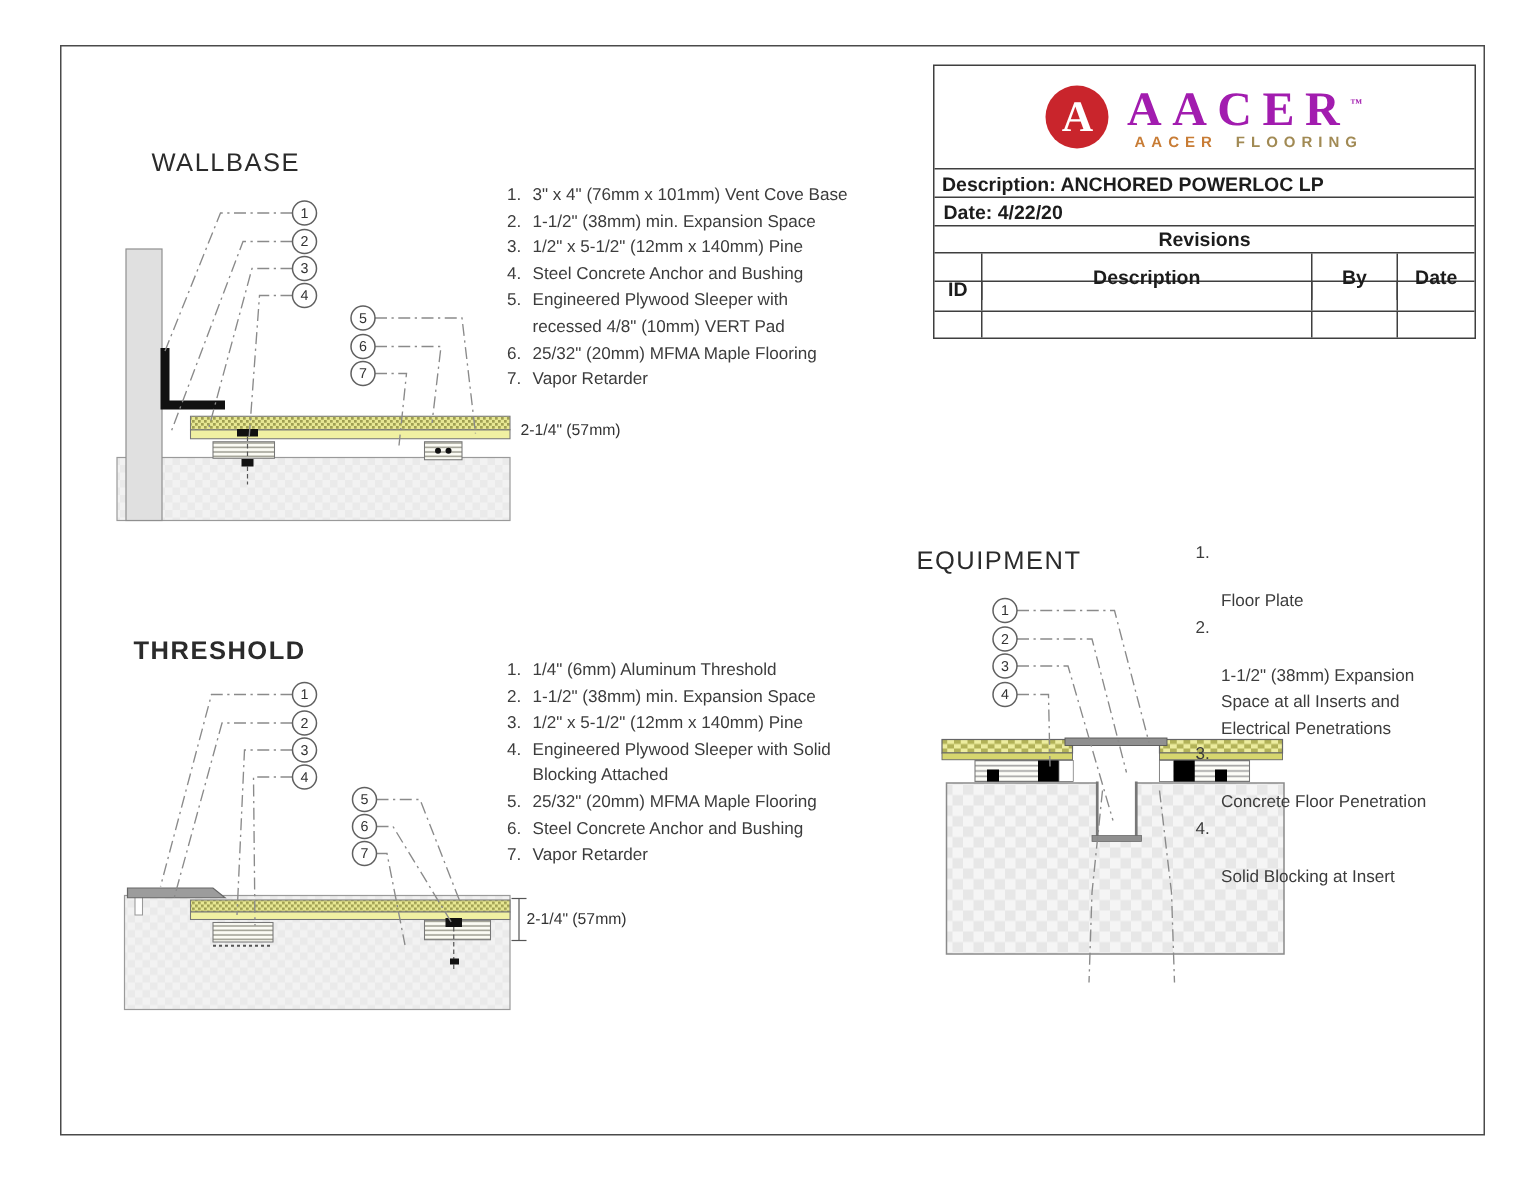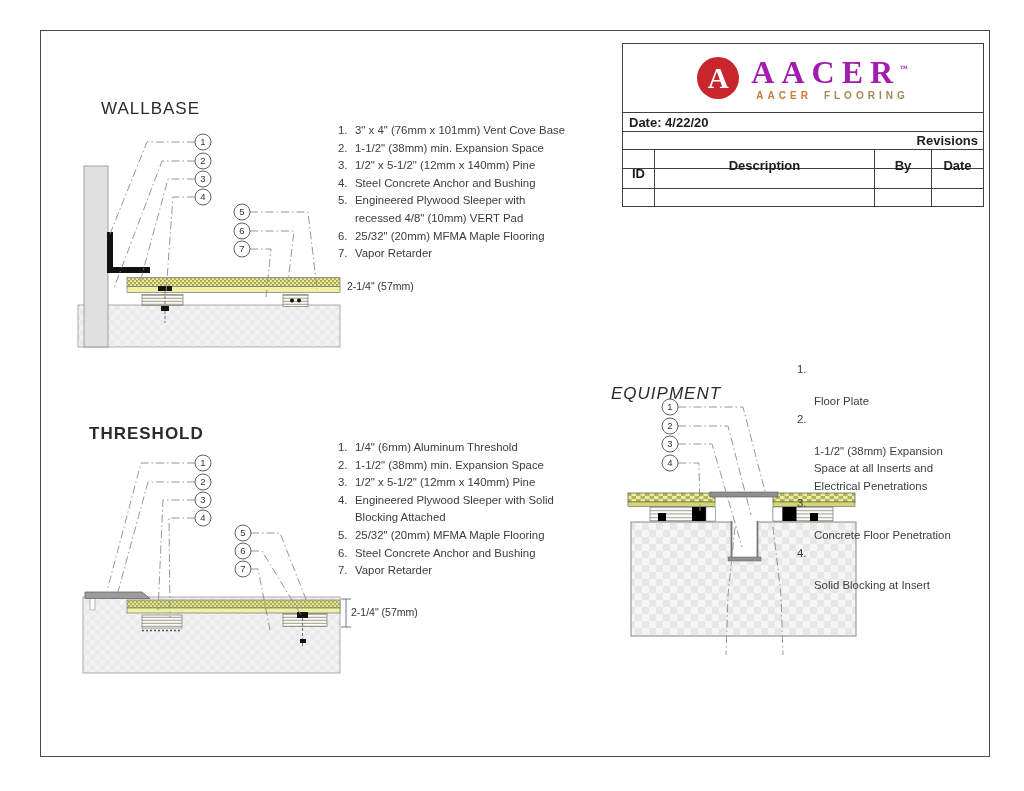--- a/index.html
+++ b/index.html
@@ -28,21 +28,21 @@
   .tb-row { border-top:1.2px solid #3f3f3f; height:19px; display:flex; align-items:center; padding:0 5px; }
   .tb-logo { height:68px; display:flex; align-items:center; justify-content:center; gap:12px; }
   .logo-badge { width:42px; height:42px; border-radius:50%; background:#c9252c; color:#fff; display:flex; align-items:center; justify-content:center; font-family:"Liberation Serif",serif; font-size:29px; font-weight:bold; }
   .brand { font-family:"Liberation Serif",serif; font-size:32px; letter-spacing:7px; color:#a21caf; line-height:1; white-space:nowrap; }
   .brand sup { font-size:8px; letter-spacing:0; }
   .tagline { display:flex; gap:12px; font-size:10px; font-weight:bold; letter-spacing:4px; margin-top:2px; padding-left:5px; }
   .tg1 { color:#c87c35; } .tg2 { color:#a18a54; }
   .tb-split { padding:0; }
   .tb-split .cell-l { width:181px; align-self:stretch; display:flex; align-items:center; border-right:1.2px solid #3f3f3f; padding-left:5px; }
   .tb-split .cell-r { flex:1; padding-left:6px; }
-  .tb-center { justify-content:flex-end; }
+  .tb-center { justify-content:center; }
   .tb-grid { display:grid; grid-template-columns:31px 220px 57px 1fr; padding:0; }
   .tb-grid span { height:100%; display:flex; align-items:center; justify-content:center; border-left:1.2px solid #3f3f3f; }
   .tb-grid span:first-child { border-left:none;margin-top:16px; }
   .tb-r1 { height:20px; } .tb-r2 { height:18px; }
 </style>
 </head>
 <body>
 
 <div id="sheet">
   <div class="frame"></div>
@@ -53,20 +53,23 @@
           <span>A</span>
         </div>
       <div class="logo-text">
         <div class="brand"><span>AACER</span><sup>™</sup></div>
         <div class="tagline">
           <span class="tg1">AACER</span>
           <span class="tg2">FLOORING</span>
         </div>
       </div>
     </div>
+    <div class="tb-row">
+        <span>Description: ANCHORED POWERLOC LP</span>
+      </div>
     <div class="tb-row tb-split">
       <span class="cell-r">Date: 4/22/20</span>
     </div>
     <div class="tb-row tb-center tb-r2">
         <span>Revisions</span>
       </div>
     <div class="tb-row tb-grid">
       <span>ID</span>
       <span>Description</span>
       <span>By</span>
@@ -281,21 +284,21 @@
     <div class="note">
         <span class="n"></span>
         <span class="t">Steel Concrete Anchor and Bushing</span>
       </div>
     <div class="note">
         <span class="n"></span>
         <span class="t">Vapor Retarder</span>
       </div>
   </div>
 
-  <div class="sec-title" style="left:611px;top:384px;font-style:italic;">EQUIPMENT</div>
+  <div class="sec-title" style="left:611px;top:364px;">EQUIPMENT</div>
 
   <svg class="draw" style="left:600px;top:355px;" width="290" height="310" viewBox="0 0 290 310">
     <defs>
       <pattern id="e-maple" width="9" height="6" patternUnits="userSpaceOnUse">
         <rect width="9" height="6" fill="#ecec9e"></rect>
         <rect x="0" y="0" width="4.5" height="3" fill="#b2b258"></rect>
         <rect x="4.5" y="3" width="4.5" height="3" fill="#b2b258"></rect>
       </pattern>
       <pattern id="e-conc" width="14" height="14" patternUnits="userSpaceOnUse">
         <rect width="14" height="14" fill="#f5f5f5"></rect>

